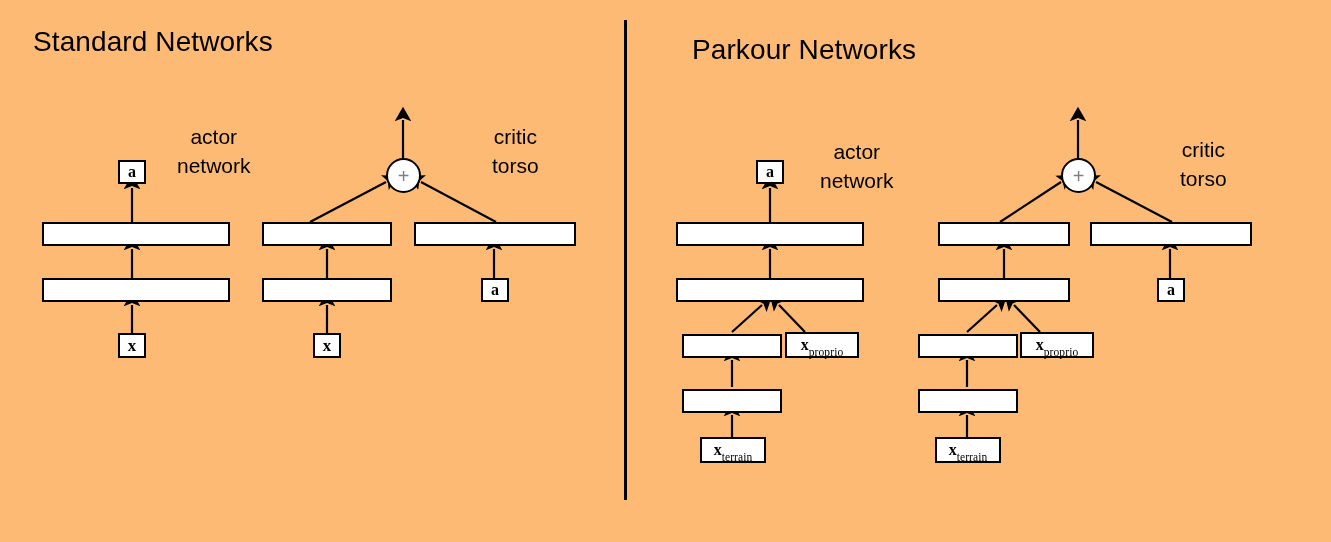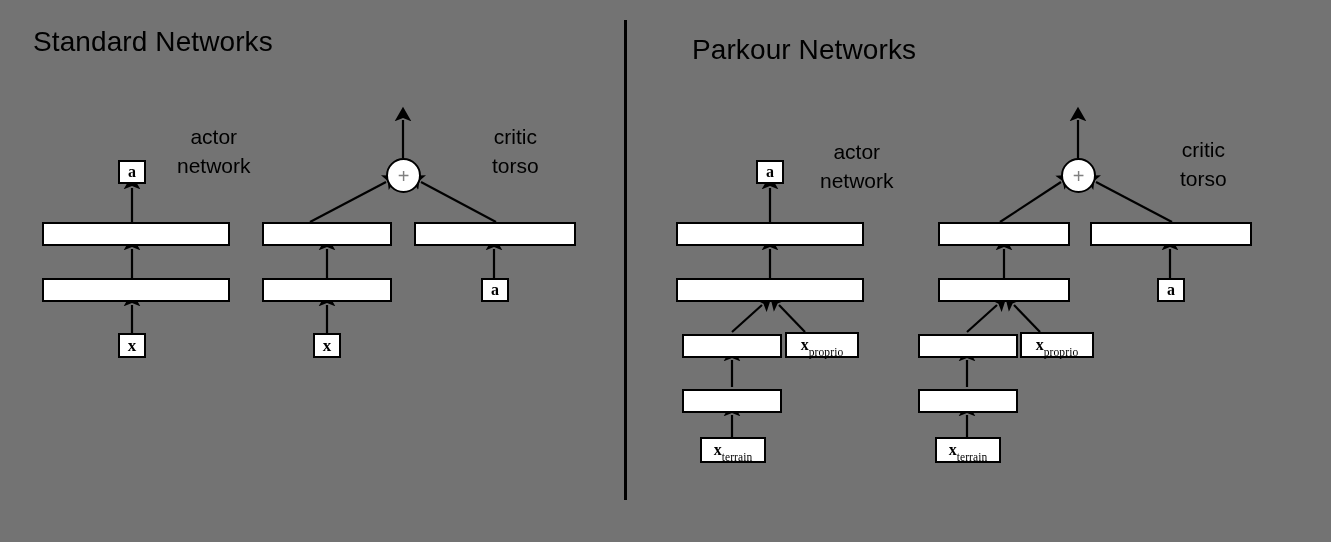--- a/index.html
+++ b/index.html
@@ -4,21 +4,21 @@
 <style>
   html, body {
     margin: 0;
     padding: 0;
     background: #ffffff;
   }
   #canvas {
     position: relative;
     width: 1331px;
     height: 542px;
-    background: #737373;
+    background: #fdba74;
     overflow: hidden;
     font-family: "Liberation Sans", sans-serif;
   }
   .panel-title {
     position: absolute;
     font-family: "Liberation Sans", sans-serif;
     font-size: 28px;
     color: #000000;
     white-space: nowrap;
     letter-spacing: 0.1px;

